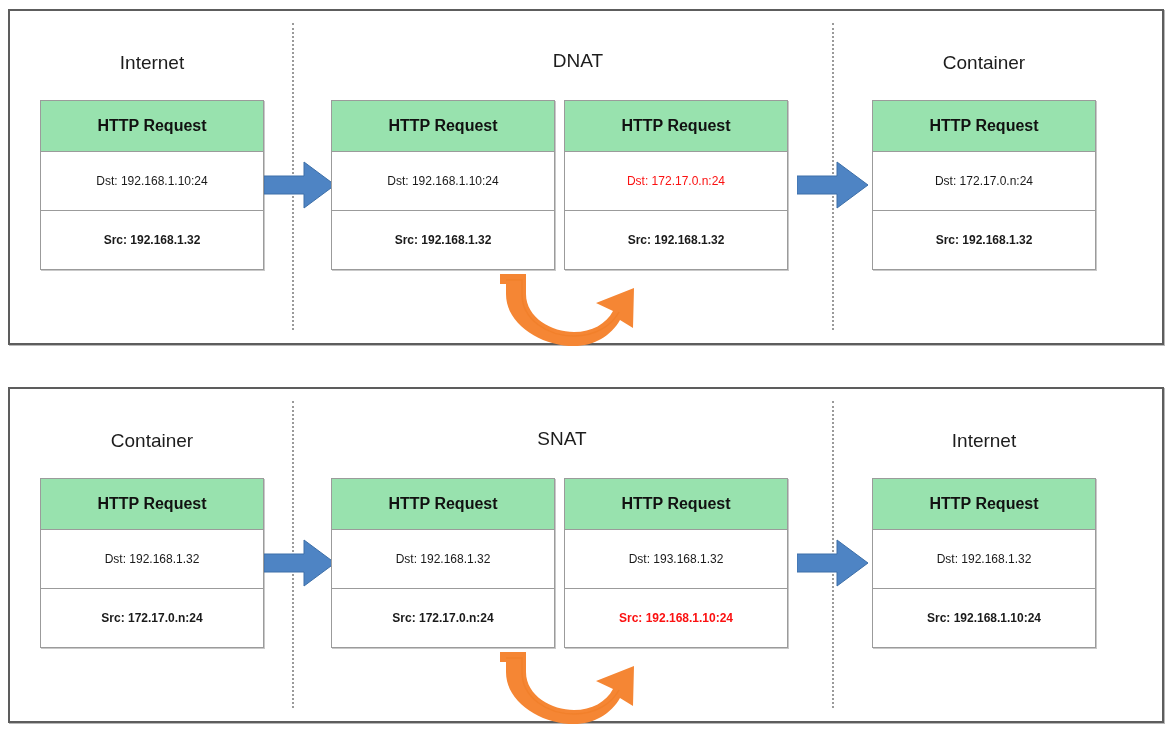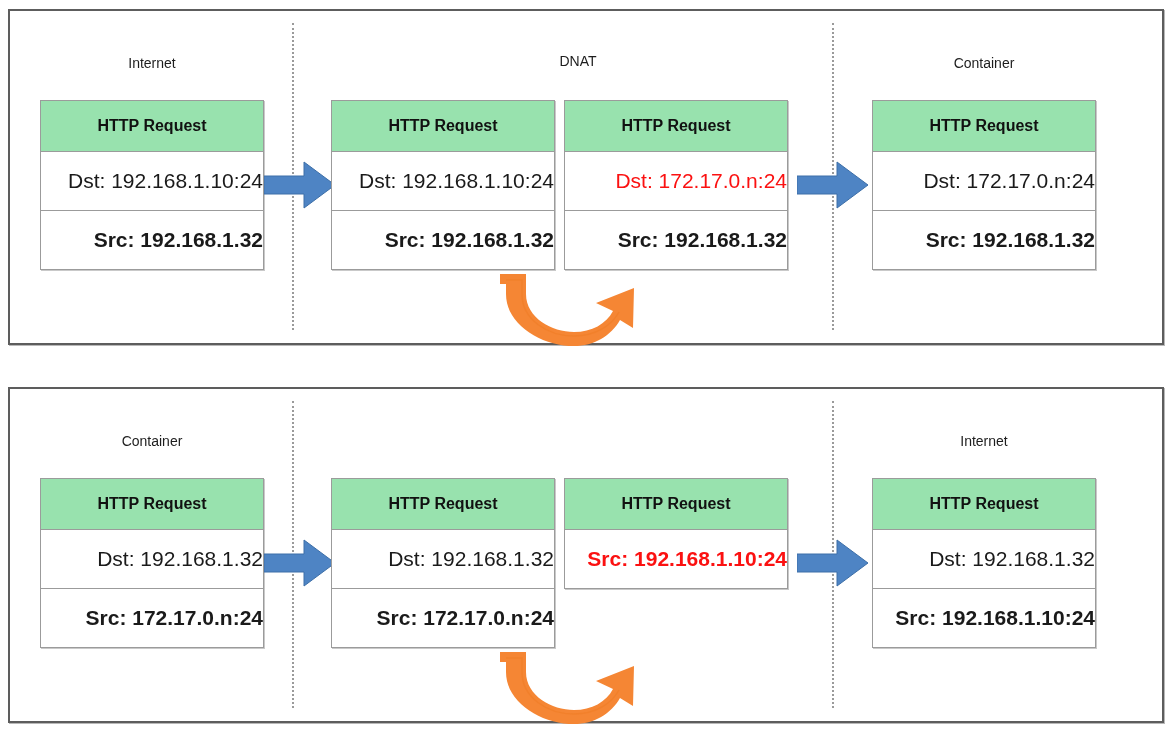--- a/index.html
+++ b/index.html
@@ -36,21 +36,21 @@
   
   .divider {
     position: absolute;
     width: 0;
     border-left: 2px dotted #9a9a9a;
   }
 
   
   .zone-label {
     position: absolute;
-    font-size: 14px;
+    font-size: 19px;
     color: #1d1d1d;
     text-align: center;
     white-space: nowrap;
     line-height: 20px;
   }
 
   
   .card {
     position: absolute;
     width: 224px;
@@ -65,22 +65,22 @@
     background: #98e2ae;
     border-bottom: 1px solid #9b9b9b;
     text-align: center;
     font-size: 16px;
     font-weight: bold;
     color: #111111;
   }
   .card-row {
     height: 58px;
     line-height: 58px;
-    text-align: right;
-    font-size: 21px;
+    text-align: center;
+    font-size: 12px;
     color: #1a1a1a;
     border-bottom: 1px solid #9b9b9b;
     background: #ffffff;
   }
   .card-row:last-child { border-bottom: none; font-weight: bold; }
   .card-row.highlight { color: #fb1111; }
 
   
   .arrow-blue {
     position: absolute;
@@ -151,20 +151,21 @@
       <div class="card-row">Src: 192.168.1.32</div>
     </div>
   </div>
 
   <div class="panel" id="panel-snat">
 
     <div class="divider" style="left:282px; top:12px; height:307px;"></div>
     <div class="divider" style="left:822px; top:12px; height:307px;"></div>
 
     <div class="zone-label" style="left:30px; top:42px; width:224px;">Container</div>
+    <div class="zone-label" style="left:440px; top:40px; width:224px;">SNAT</div>
     <div class="zone-label" style="left:862px; top:42px; width:224px;">Internet</div>
 
     <div class="card" style="left:30px; top:89px;">
       <div class="card-header">HTTP Request</div>
       <div class="card-row">Dst: 192.168.1.32</div>
       <div class="card-row">Src: 172.17.0.n:24</div>
     </div>
 
     <div class="arrow-blue" style="left:254px; top:147px;">
       <svg viewBox="0 0 72 54" width="72" height="54" aria-hidden="true">
@@ -173,20 +174,21 @@
     </div>
 
     <div class="card" style="left:321px; top:89px;">
       <div class="card-header">HTTP Request</div>
       <div class="card-row">Dst: 192.168.1.32</div>
       <div class="card-row">Src: 172.17.0.n:24</div>
     </div>
 
     <div class="card" style="left:554px; top:89px;">
       <div class="card-header">HTTP Request</div>
+      <div class="card-row">Dst: 193.168.1.32</div>
       <div class="card-row highlight">Src: 192.168.1.10:24</div>
     </div>
 
     <div class="arrow-orange" style="left:472px; top:259px;">
       <svg viewBox="0 0 160 76" width="160" height="76" aria-hidden="true">
         <path d="M18 4 L44 4 L44 24 C44 48 70 62 92 62 C110 62 124 54 131 41 L114 33 L152 18 L151 58 L138 50 C129 66 112 76 92 76 C60 76 24 55 24 24 L24 14 L18 14 Z" fill="#f58634"></path>
         <path d="M24 10 L40 10 L40 24 C40 50 66 66 92 66 C114 66 130 55 137 42" fill="none" stroke="#ef7b25" stroke-width="1.5" opacity="0.55"></path>
       </svg>
     </div>
 

